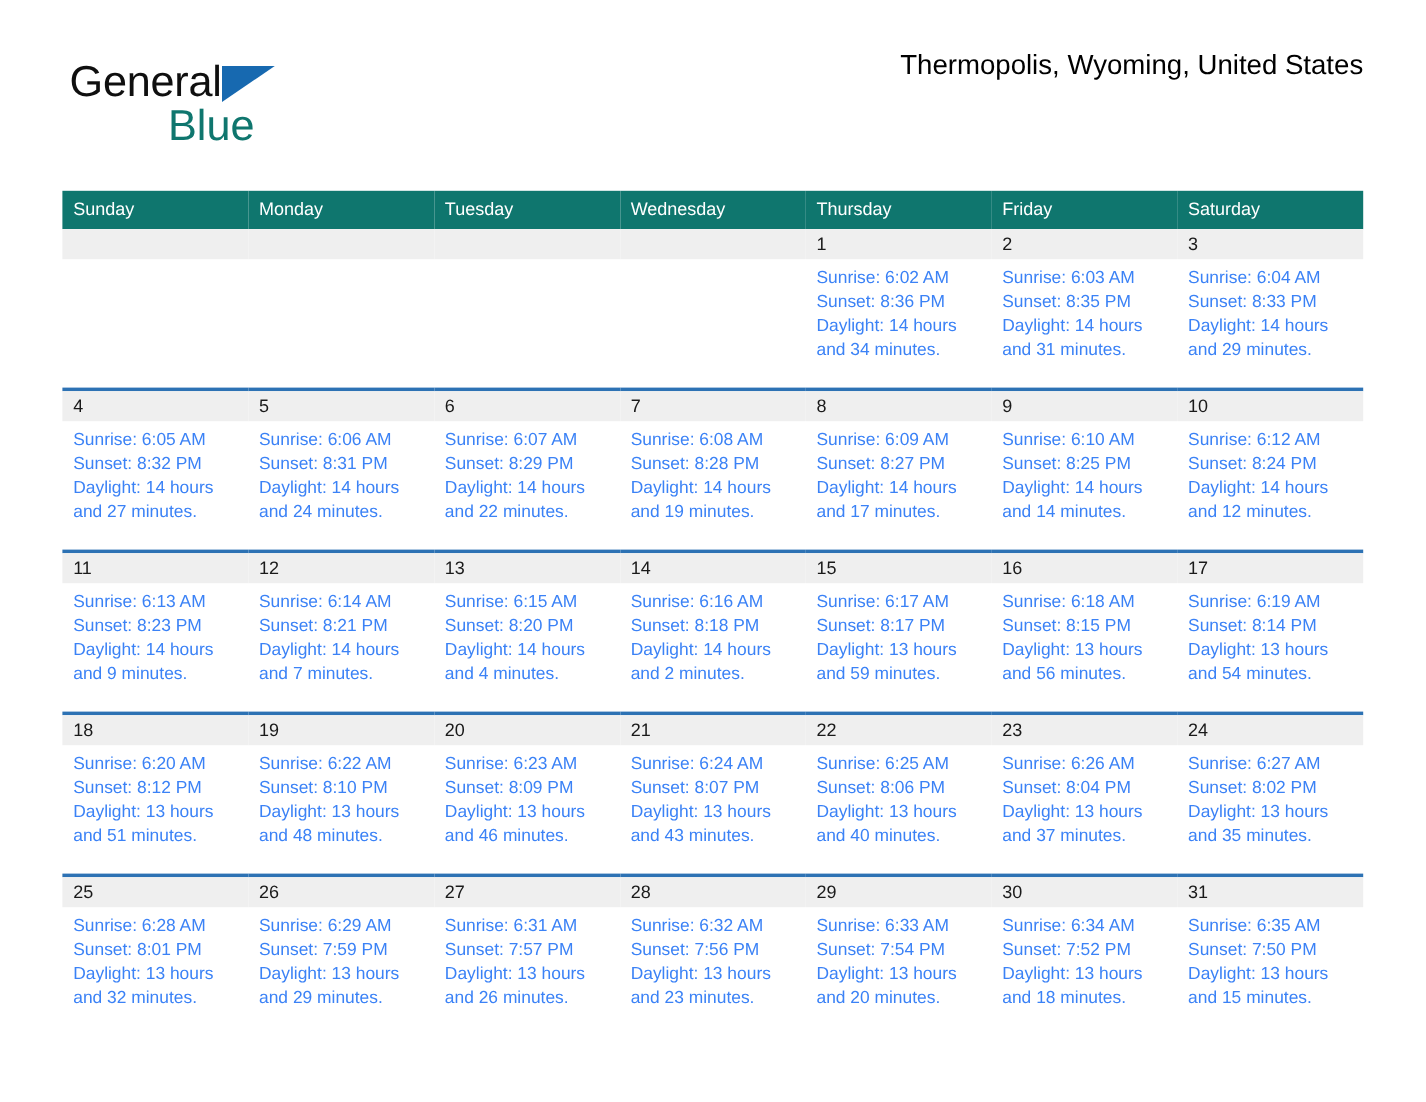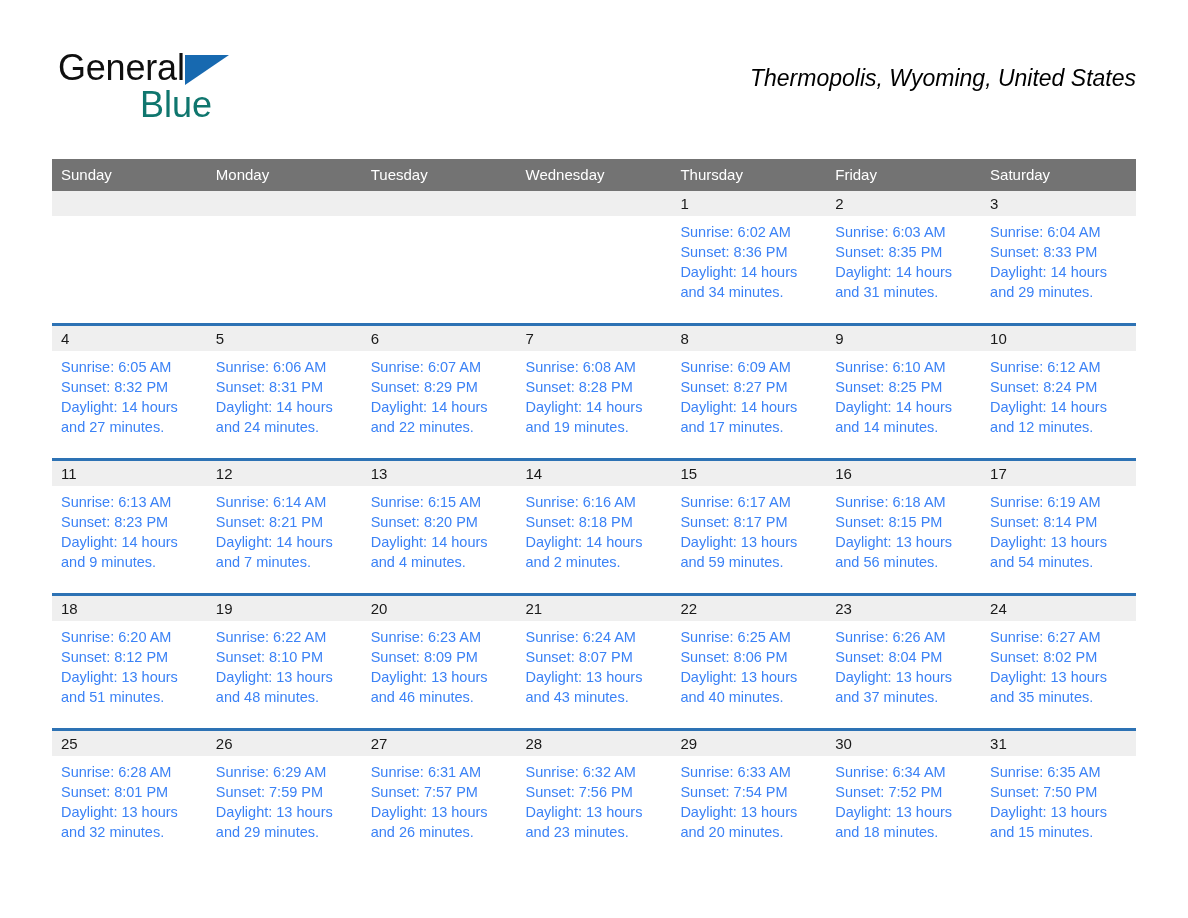--- a/index.html
+++ b/index.html
@@ -78,41 +78,40 @@
     text-align: right;
   }
   .cal-title {
     font-size: 41px;
     color: #000000;
     line-height: 50px;
     font-weight: 400;
     white-space: nowrap;
   }
   .cal-subtitle {
-    margin-top: 24px;
+    margin-top: 0;
     font-size: 23px;
     color: #000000;
     line-height: 28px;
     font-weight: 400;
     white-space: nowrap;
-    font-style: italic;
   }
 
   
   .calendar {
     position: absolute;
     left: 52px;
     top: 159px;
     width: 1084px;
     border-collapse: collapse;
     table-layout: fixed;
   }
 
   .calendar th {
-    background: #737373;
+    background: #0f766e;
     color: #ffffff;
     font-size: 15px;
     font-weight: 400;
     text-align: left;
     padding: 7px 0 8px 9px;
     height: 14px;
     vertical-align: middle;
     border: none;
   }
 

